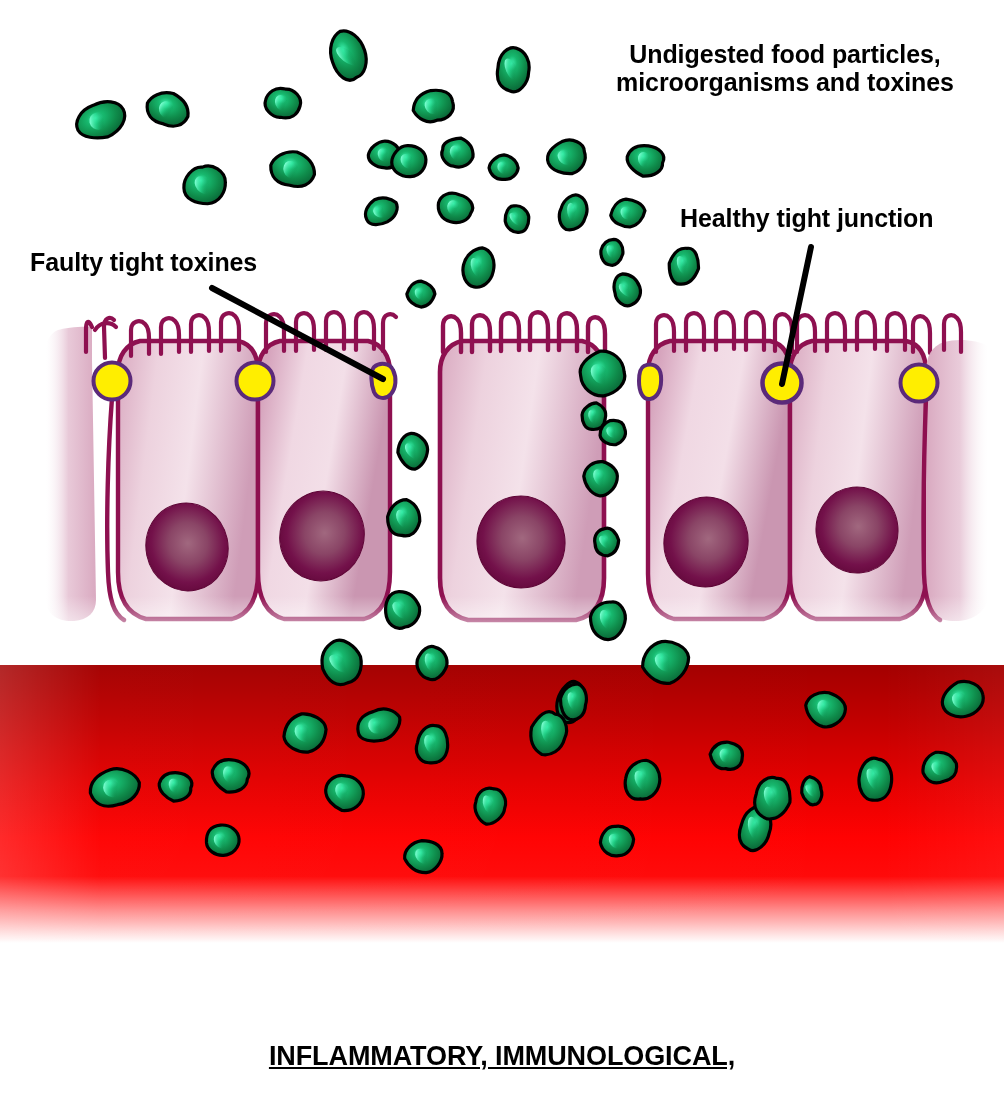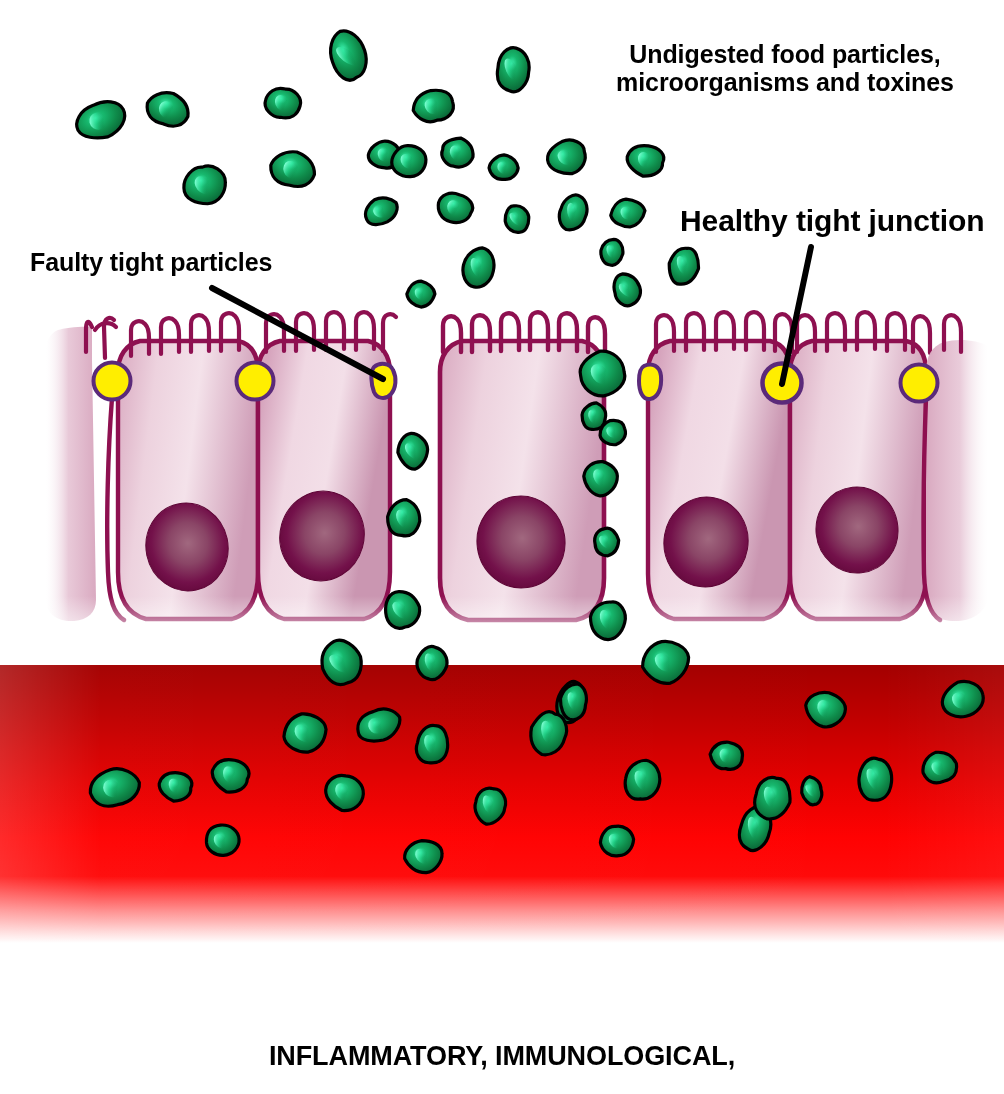--- a/index.html
+++ b/index.html
@@ -43,38 +43,38 @@
   }
   #lbl-faulty {
     left: 30px;
     top: 248px;
     font-size: 25px;
     text-align: left;
   }
   #lbl-healthy {
     left: 680px;
     top: 204px;
-    font-size: 30px;
+    font-size: 25px;
     text-align: left;
   }
   #lbl-blood {
     left: 300px;
     top: 833px;
     font-size: 25px;
     text-align: left;
   }
   #lbl-reactions {
     left: 0px;
     top: 972px;
     width: 1004px;
     font-size: 27px;
     text-align: center;
     line-height: 1.25;
   }
-  #lbl-reactions .line { display: block; }
+  #lbl-reactions .line { display: block; text-decoration: underline; }
 </style>
 </head>
 <body>
 
 <div id="stage">
 
   <svg class="layer" viewBox="0 0 1004 1094" preserveAspectRatio="none">
     <defs>
       <linearGradient id="bloodGrad" x1="0" y1="0" x2="0" y2="1">
         <stop offset="0%" stop-color="#a30000"></stop>
@@ -509,21 +509,21 @@
   </svg>
 
   <svg class="layer" viewBox="0 0 1004 1094">
     <line x1="212" y1="288" x2="383" y2="379" stroke="#000000" stroke-width="6" stroke-linecap="round"></line>
     <line x1="811" y1="247" x2="782" y2="384" stroke="#000000" stroke-width="6" stroke-linecap="round"></line>
   </svg>
 
   <div class="lbl" id="lbl-particles">Undigested food particles,
 microorganisms and toxines</div>
 
-  <div class="lbl" id="lbl-faulty">Faulty tight particles</div>
+  <div class="lbl" id="lbl-faulty">Faulty tight toxines</div>
 
   <div class="lbl" id="lbl-healthy">Healthy tight junction</div>
 
 
   <div class="lbl" id="lbl-reactions">
     <span class="line">INFLAMMATORY, IMMUNOLOGICAL,</span>
     
   </div>
 
 </div>

